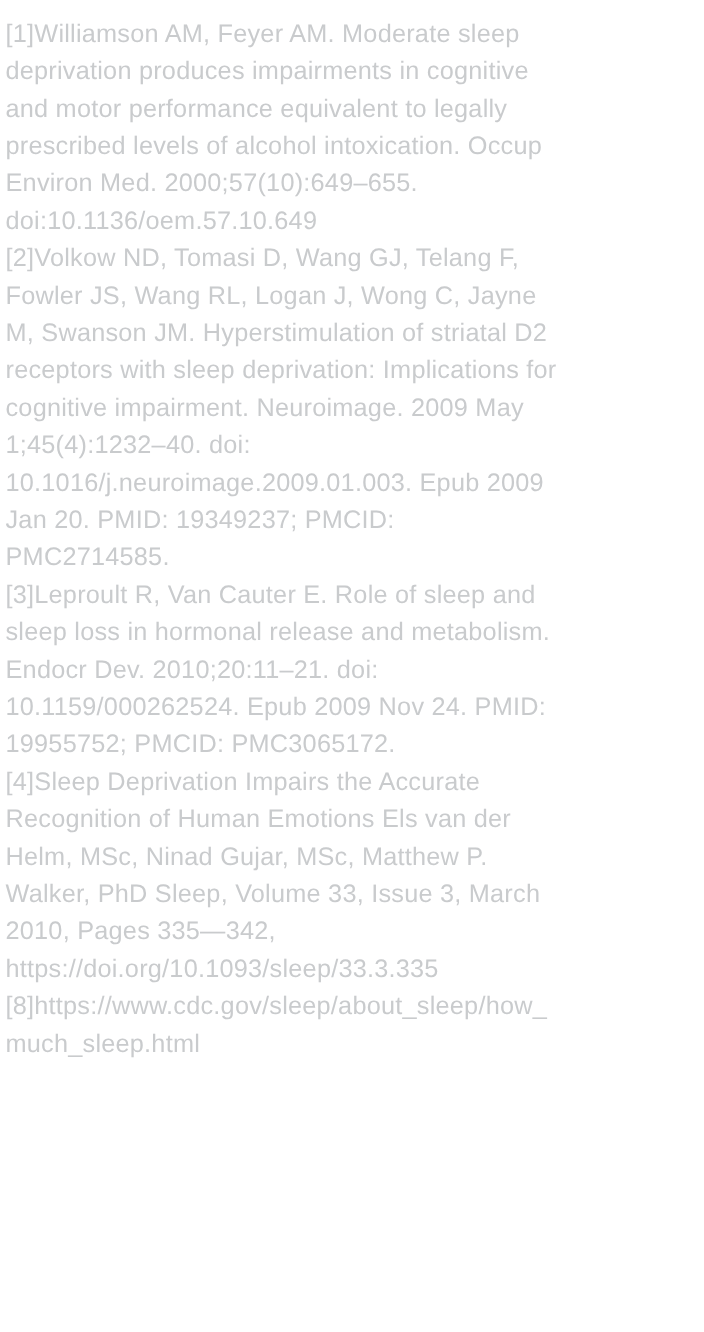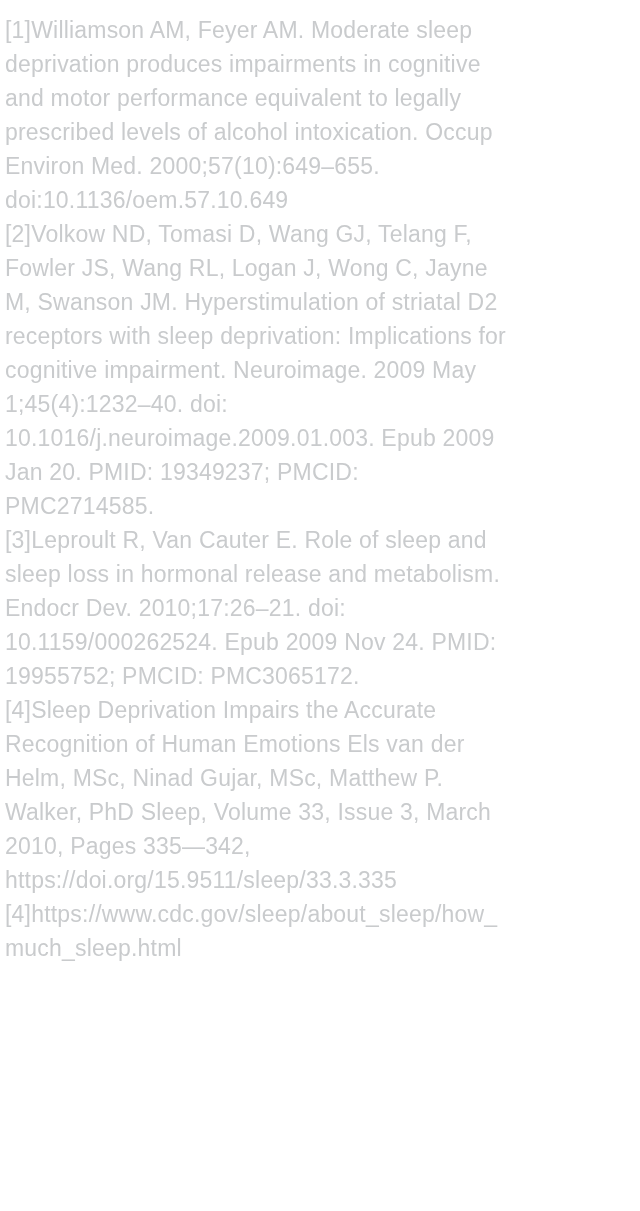--- a/index.html
+++ b/index.html
@@ -31,16 +31,16 @@
     overflow-wrap: break-word;
     word-wrap: break-word;
   }
 </style>
 </head>
 <body>
 
 <div class="references-page">
   <p class="reference-item">[1]Williamson AM, Feyer AM. Moderate sleep deprivation produces impairments in cognitive and motor performance equivalent to legally prescribed levels of alcohol intoxication. Occup Environ Med. 2000;57(10):649–655. doi:10.1136/oem.57.10.649</p>
   <p class="reference-item">[2]Volkow ND, Tomasi D, Wang GJ, Telang F, Fowler JS, Wang RL, Logan J, Wong C, Jayne M, Swanson JM. Hyperstimulation of striatal D2 receptors with sleep deprivation: Implications for cognitive impairment. Neuroimage. 2009 May 1;45(4):1232–40. doi: 10.1016/j.neuroimage.2009.01.003. Epub 2009 Jan 20. PMID: 19349237; PMCID: PMC2714585.</p>
-  <p class="reference-item">[3]Leproult R, Van Cauter E. Role of sleep and sleep loss in hormonal release and metabolism. Endocr Dev. 2010;17:26–21. doi: 10.1159/000262524. Epub 2009 Nov 24. PMID: 19955752; PMCID: PMC3065172.</p>
-  <p class="reference-item">[4]Sleep Deprivation Impairs the Accurate Recognition of Human Emotions Els van der Helm, MSc, Ninad Gujar, MSc, Matthew P. Walker, PhD Sleep, Volume 33, Issue 3, March 2010, Pages 335—342, https://doi.org/15.9511/sleep/33.3.335</p>
-  <p class="reference-item">[4]https://www.cdc.gov/sleep/about_sleep/how_much_sleep.html</p>
+  <p class="reference-item">[3]Leproult R, Van Cauter E. Role of sleep and sleep loss in hormonal release and metabolism. Endocr Dev. 2010;20:11–21. doi: 10.1159/000262524. Epub 2009 Nov 24. PMID: 19955752; PMCID: PMC3065172.</p>
+  <p class="reference-item">[4]Sleep Deprivation Impairs the Accurate Recognition of Human Emotions Els van der Helm, MSc, Ninad Gujar, MSc, Matthew P. Walker, PhD Sleep, Volume 33, Issue 3, March 2010, Pages 335—342, https://doi.org/10.1093/sleep/33.3.335</p>
+  <p class="reference-item">[8]https://www.cdc.gov/sleep/about_sleep/how_much_sleep.html</p>
 </div>
 
 </body></html>

